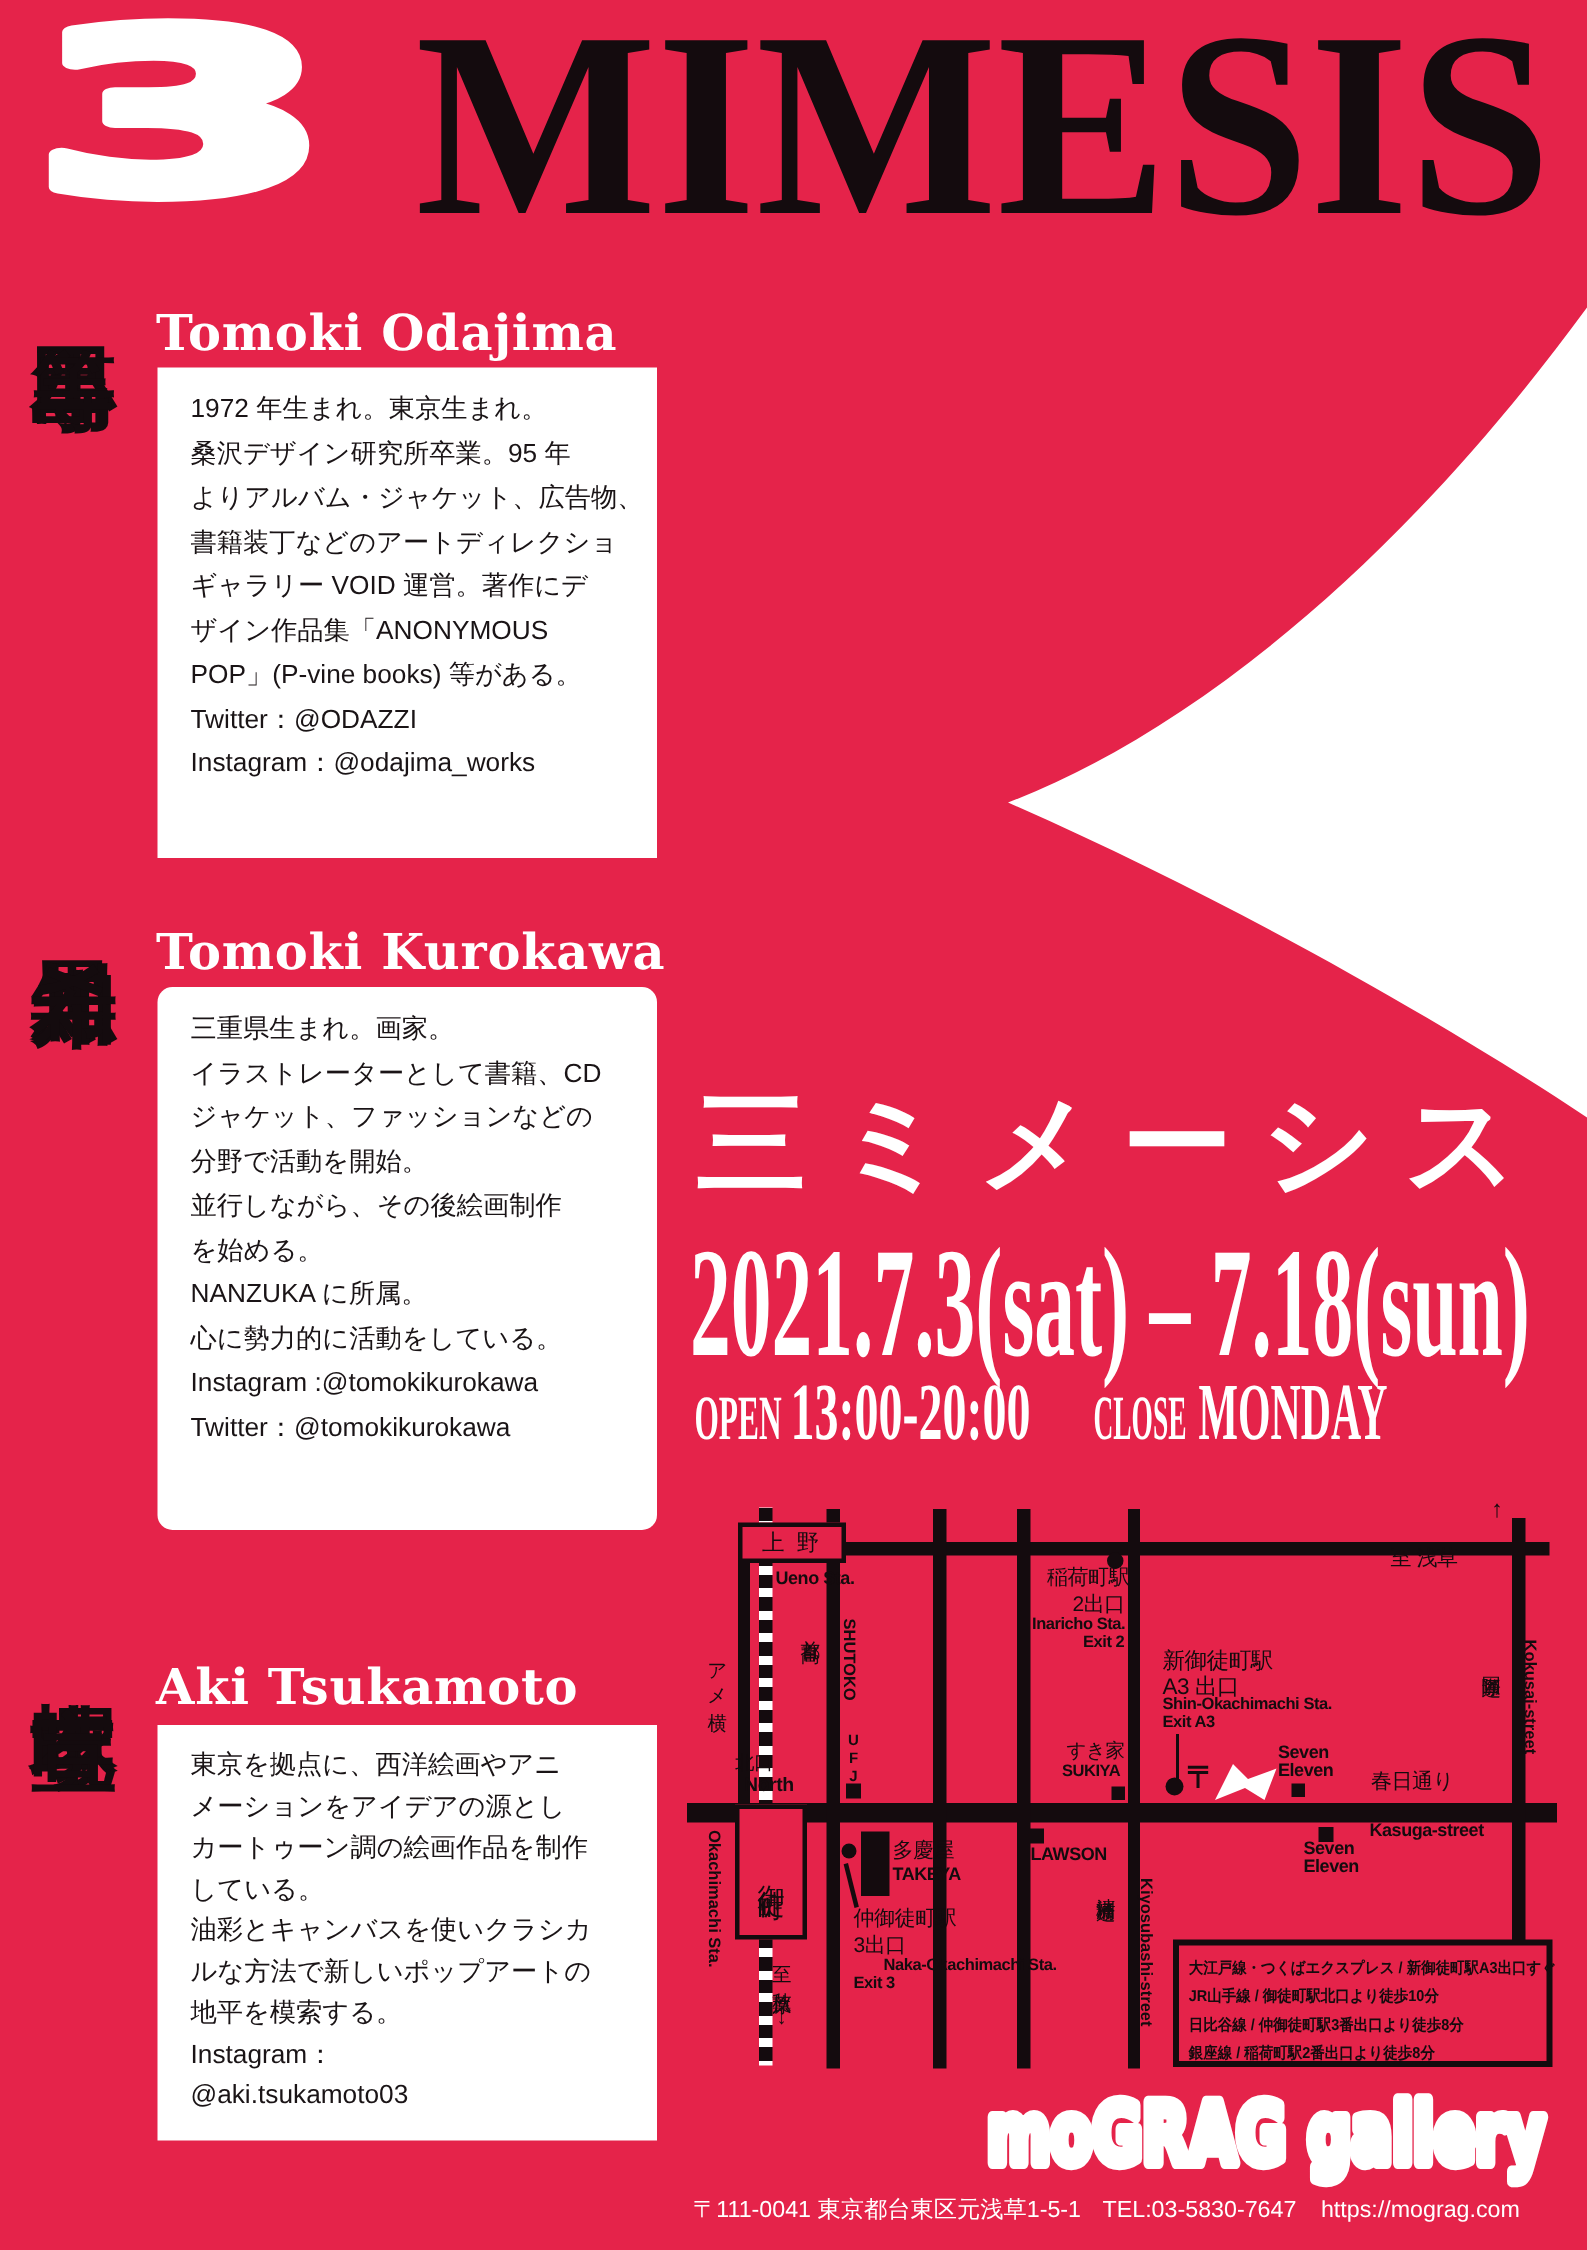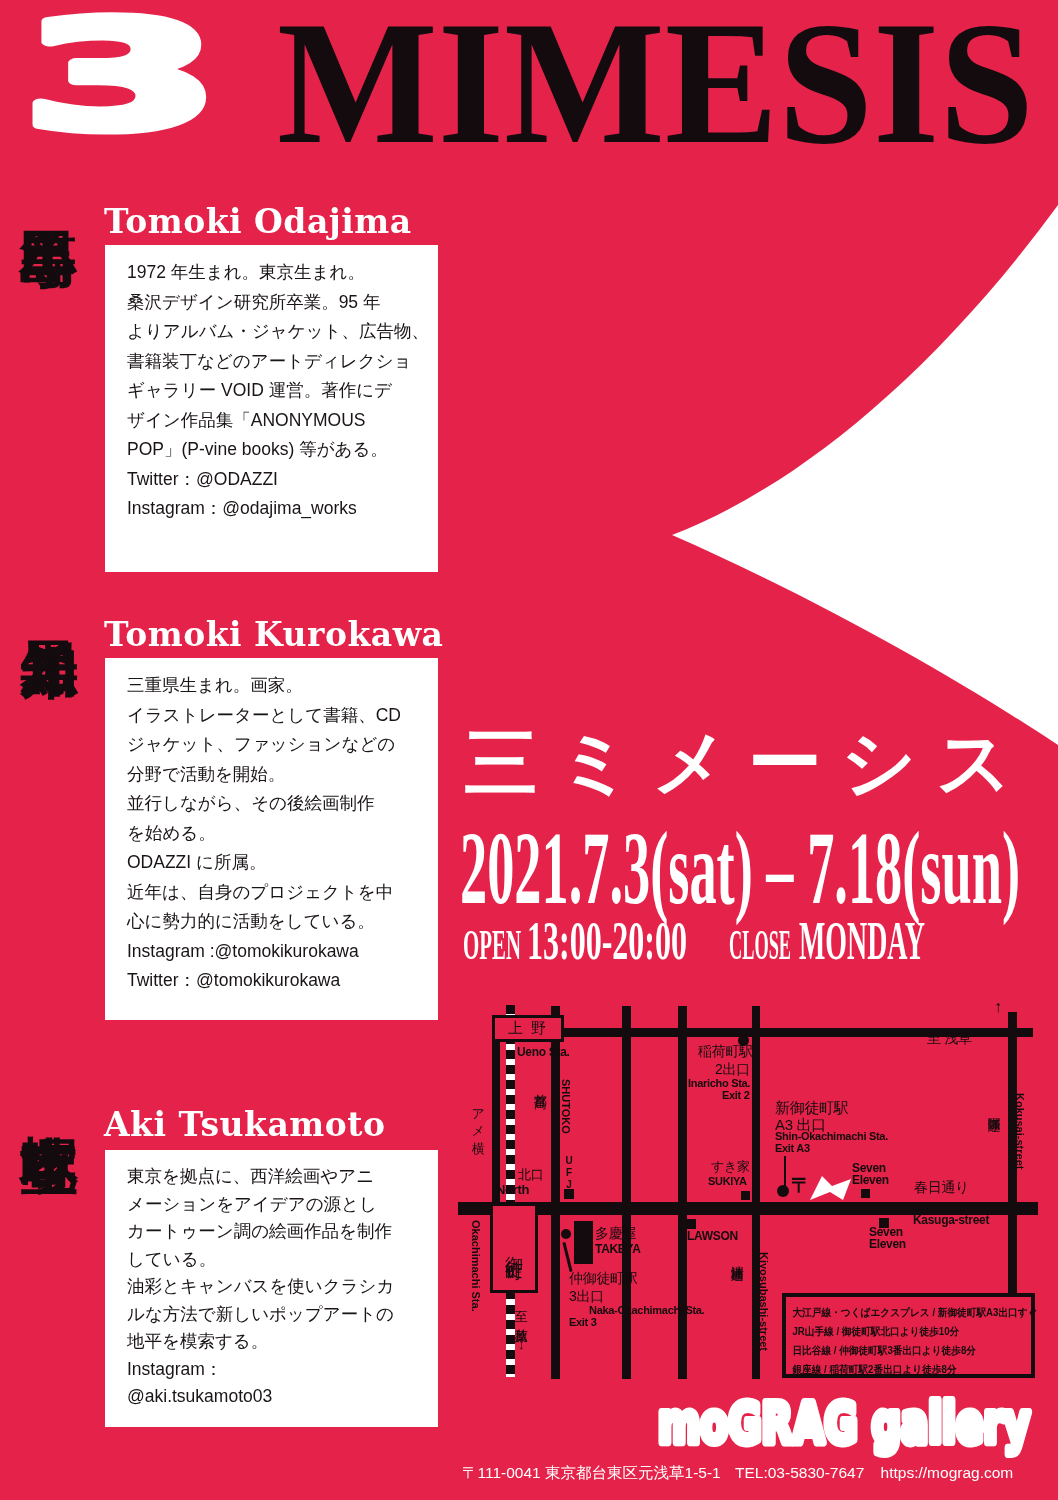--- a/index.html
+++ b/index.html
@@ -73,29 +73,28 @@
       <div>書籍装丁などのアートディレクショ</div>
       <div>ギャラリー VOID 運営。著作にデ</div>
       <div>ザイン作品集「ANONYMOUS</div>
       <div>POP」(P-vine books) 等がある。</div>
       <div>Twitter：@ODAZZI</div>
       <div>Instagram：@odajima_works</div>
     </div>
 
   <div class="jname" style="left:20px;top:594px;font-size:58px;">黒川知希</div>
   <div class="ename" style="left:104px;top:618px;">Tomoki Kurokawa</div>
-  <div class="bio" style="top:658px;height:362px;">
+  <div class="bio" style="top:658px;height:362px;border-radius:10px;">
       <div>三重県生まれ。画家。</div>
       <div>イラストレーターとして書籍、CD</div>
       <div>ジャケット、ファッションなどの</div>
       <div>分野で活動を開始。</div>
       <div>並行しながら、その後絵画制作</div>
       <div>を始める。</div>
-      <div>ODAZZI に所属。</div>
-      <div>近年は、自身のプロジェクトを中</div>
+      <div>NANZUKA に所属。</div>
       <div>心に勢力的に活動をしている。</div>
       <div>Instagram :@tomokikurokawa</div>
       <div>Twitter：@tomokikurokawa</div>
     </div>
 
   <div class="jname" style="left:20px;top:1089px;font-size:58px;">塚本暁宣</div>
   <div class="ename" style="left:104px;top:1108px;">Aki Tsukamoto</div>
   <div class="bio short" style="top:1150px;height:277px;">
       <div>東京を拠点に、西洋絵画やアニ</div>
       <div>メーションをアイデアの源とし</div>
@@ -148,21 +147,21 @@
       <div class="sq" style="left: 741px; top: 1191px; width: 9px; height: 9px;"></div>
       <div class="sq" style="left: 861px; top: 1189px; width: 9px; height: 9px;"></div>
       <div class="sq" style="left: 879px; top: 1218px; width: 10px; height: 10px;"></div>
       <div class="sq" style="left: 686px; top: 1219px; width: 10px; height: 10px;"></div>
       <div class="rect" style="left: 574px; top: 1221px; width: 19px; height: 43px;"></div>
       <div class="label b" style="left: 517px; top: 1046px; font-size: 12px;">Ueno Sta.</div>
       <div class="label v" style="left: 471px; top: 1100px; font-size: 13px;">アメ横</div>
       <div class="label v" style="left: 533px; top: 1083px; font-size: 13px;">首都高</div>
       <div class="label b r" style="left: 559px; top: 1079px; font-size: 11px;">SHUTOKO</div>
       <div class="label b v" style="left: 563px; top: 1155px; font-size: 10px;">UFJ</div>
-      <div class="label" style="left: 518px; top: 1168px; font-size: 13px; text-align: center;">北口</div>
+      <div class="label" style="left: 490px; top: 1168px; font-size: 13px; text-align: center;">北口</div>
       <div class="label b" style="left: 496px; top: 1183px; font-size: 13px;">North</div>
       <div class="label" style="left: 698px; top: 1044px; font-size: 14px;">稲荷町駅</div>
       <div class="label" style="left: 715px; top: 1062px; font-size: 14px;">2出口</div>
       <div class="label b" style="left: 688px; top: 1078px; font-size: 11px;">Inaricho Sta.</div>
       <div class="label b" style="left: 722px; top: 1090px; font-size: 11px;">Exit 2</div>
       <div class="label" style="left: 775px; top: 1100px; font-size: 15px;">新御徒町駅</div>
       <div class="label" style="left: 775px; top: 1117px; font-size: 15px;">A3 出口</div>
       <div class="label b" style="left: 775px; top: 1131px; font-size: 11px;">Shin-Okachimachi Sta.</div>
       <div class="label b" style="left: 775px; top: 1143px; font-size: 11px;">Exit A3</div>
       <div class="label b" style="left: 791px; top: 1175px; font-size: 20px;">〒</div>

